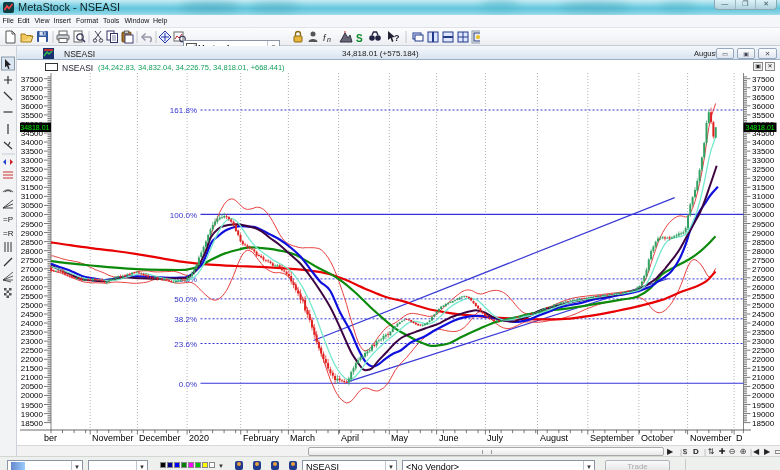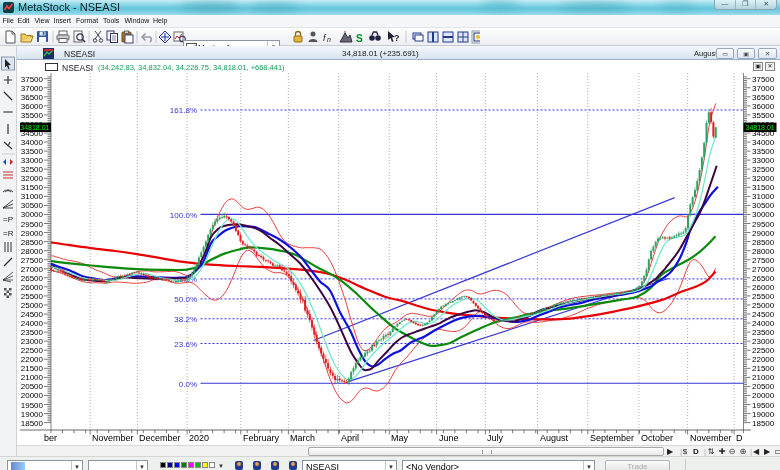--- a/index.html
+++ b/index.html
@@ -198,21 +198,21 @@
   </svg>
   <div id="macombo">Moving Average<div class="dd">▼</div></div>
 </div>
 <div class="abs" id="chead">
   <svg style="position:absolute;left:26px;top:1.5px" width="11" height="11">
         <rect width="11" height="11" fill="#1a2f6e"></rect>
         <path d="M1,8 L4,4 L6,6 L10,2" stroke="#30c050" stroke-width="1.3" fill="none"></path>
         <rect x="1" y="1" width="9" height="2" fill="#c03030"></rect>
       </svg>
   <span style="position:absolute;left:47px;top:2.5px;font-size:8.5px">NSEASI</span>
-  <span style="position:absolute;left:325px;top:3px">34,818.01 (+235.691)</span>
+  <span style="position:absolute;left:325px;top:3px">34,818.01 (+575.184)</span>
   <span style="position:absolute;left:677px;top:3px;font-size:7.5px">August</span>
   <div style="position:absolute;right:46px;top:1.5px;width:18px;height:11px;background:linear-gradient(180deg,#fcfdfe,#dfe6ef);border:1px solid #98a8bc;border-radius:2px;font-size:6px;text-align:center;line-height:10px;color:#445">▭</div>
   <div style="position:absolute;right:25px;top:1.5px;width:18px;height:11px;background:linear-gradient(180deg,#fcfdfe,#dfe6ef);border:1px solid #98a8bc;border-radius:2px;font-size:6px;text-align:center;line-height:10px;color:#445">▣</div>
   <div style="position:absolute;right:3px;top:1.5px;width:19px;height:11px;background:linear-gradient(180deg,#fcfdfe,#dfe6ef);border:1px solid #98a8bc;border-radius:2px;font-size:6.5px;text-align:center;line-height:10px;color:#445">✕</div>
 </div>
 <div class="abs" id="ltool">
   <svg width="17" height="300" style="position:absolute;left:0;top:0">
     <rect x="1.5" y="11" width="13" height="13" fill="#dce6f2" stroke="#8899aa" stroke-width="1"></rect>
     <path d="M5,13 L11,19 L8.3,19.2 L9.6,22.4 L8.2,23 L6.9,19.8 L5,21.5 Z" fill="#222"></path>
     <path d="M8,30 V38 M4,34 H12" stroke="#333" stroke-width="1.2"></path>

